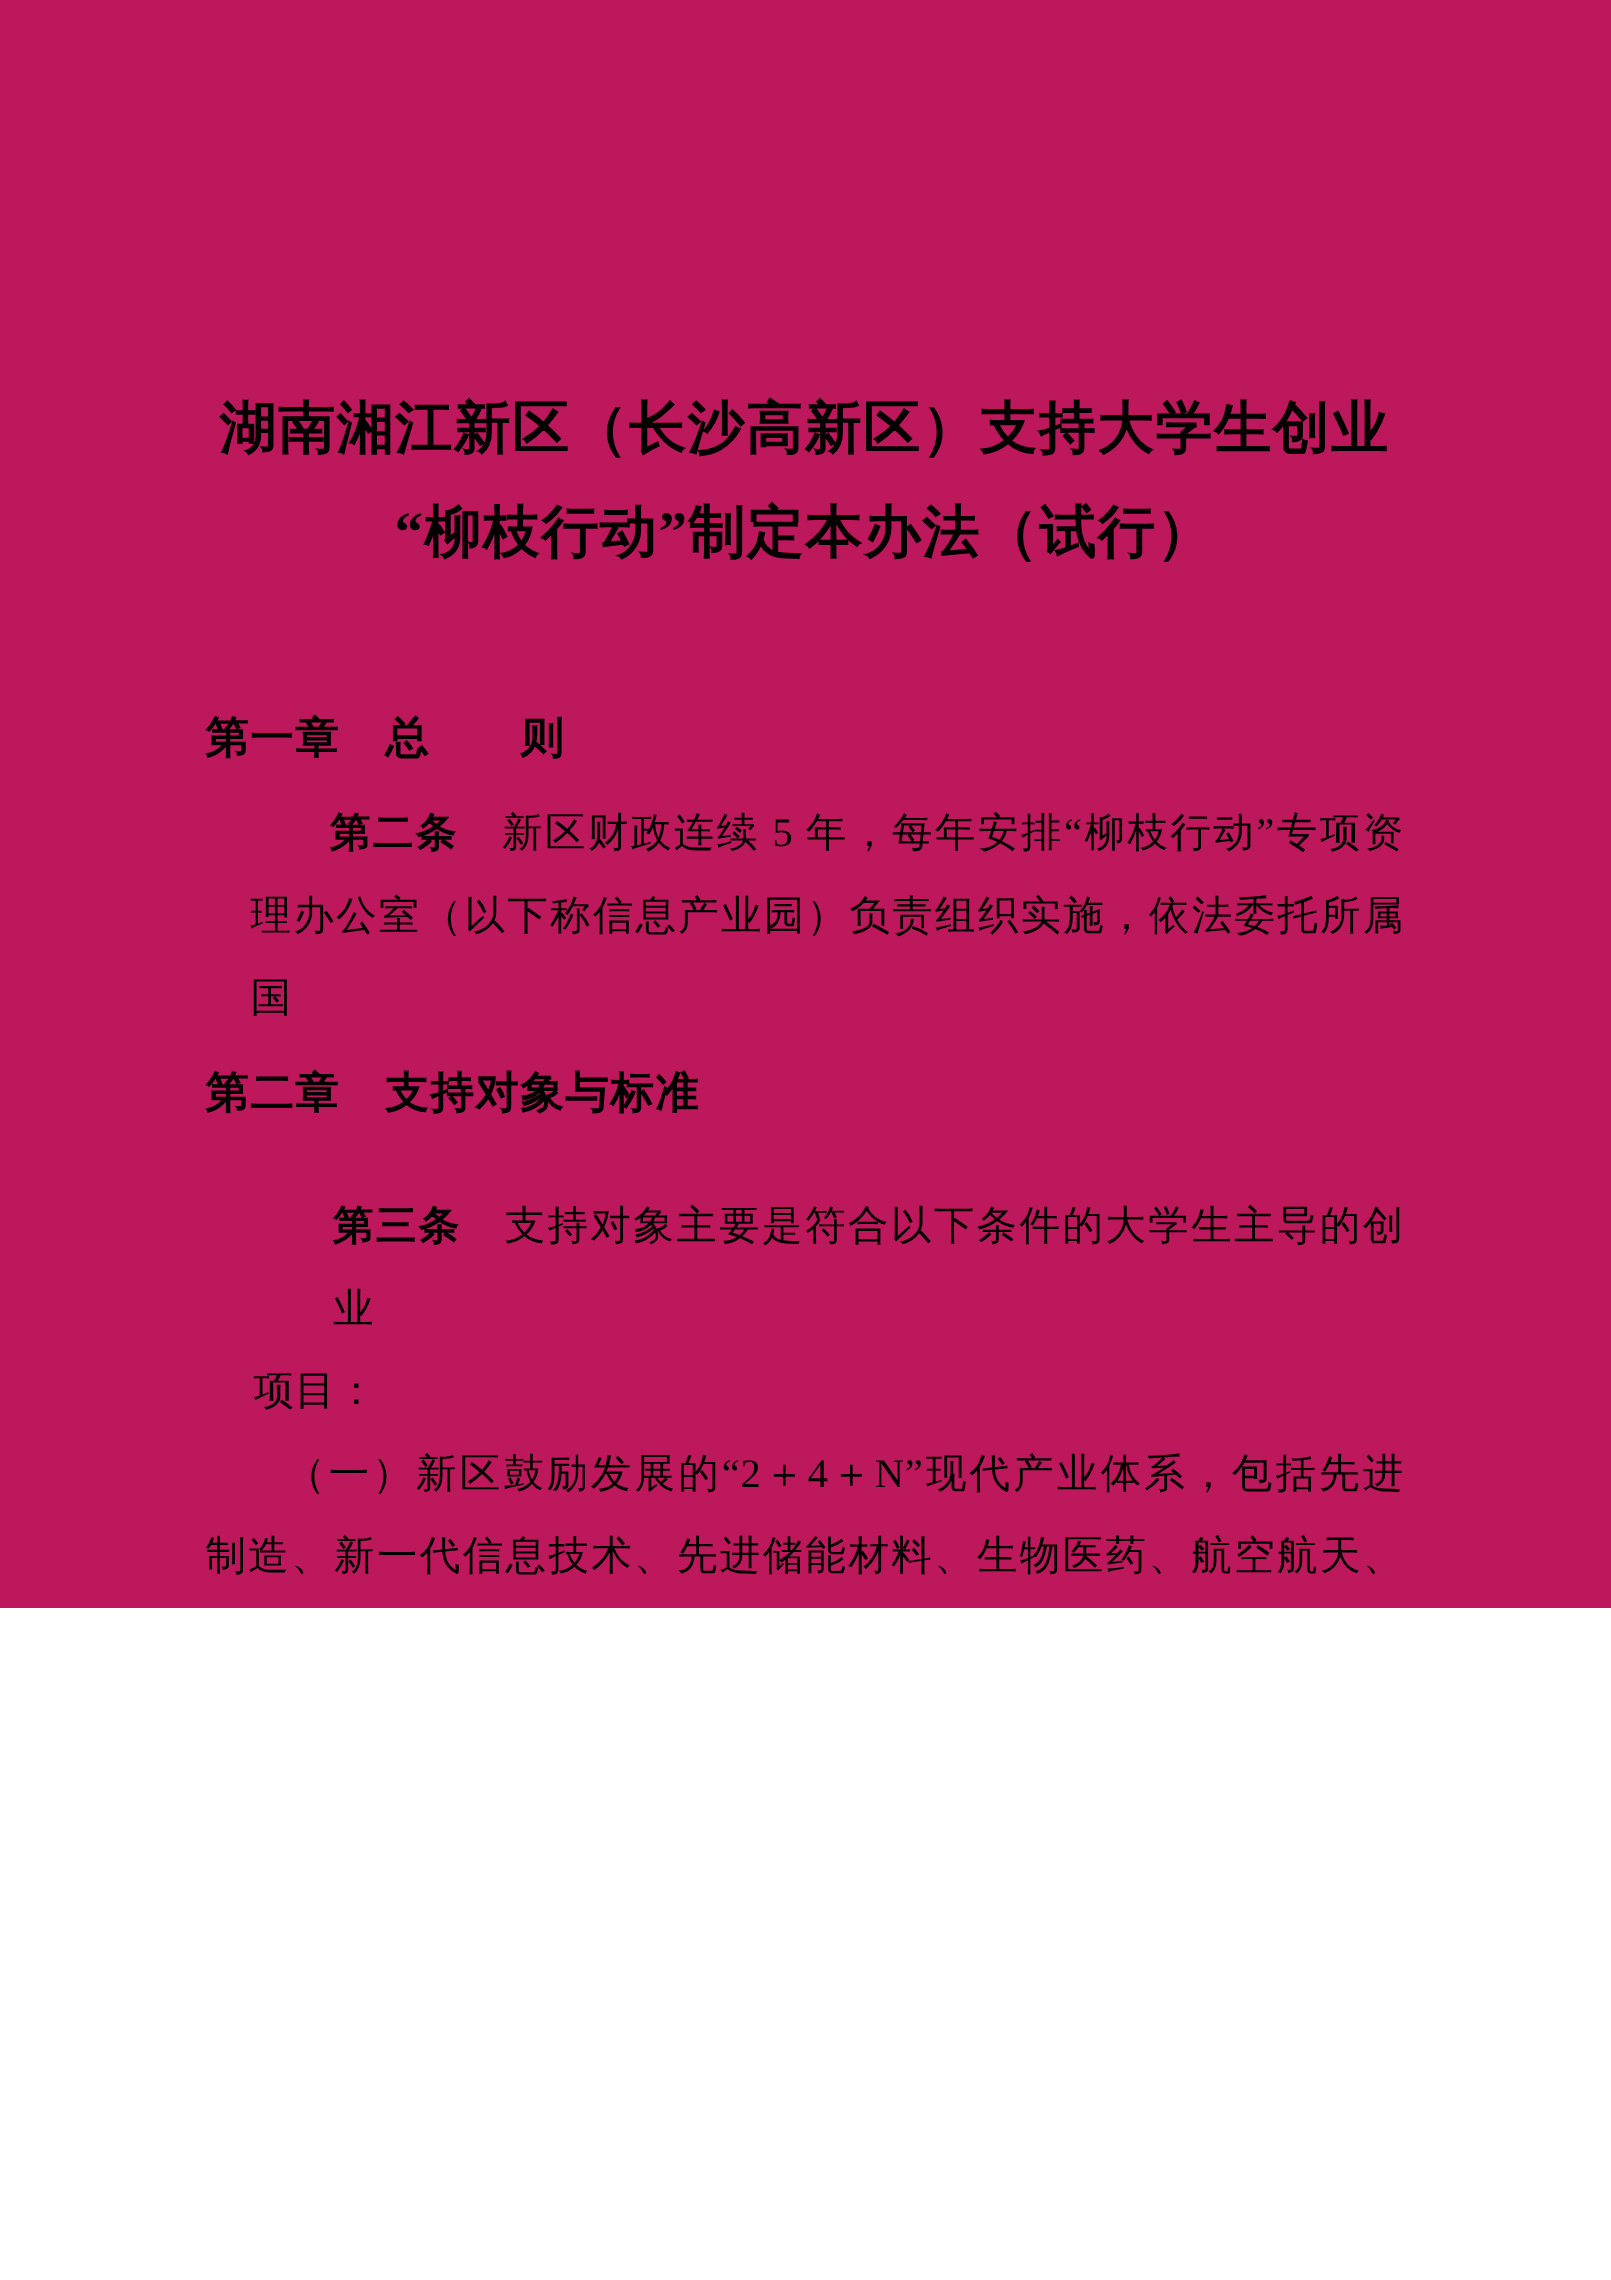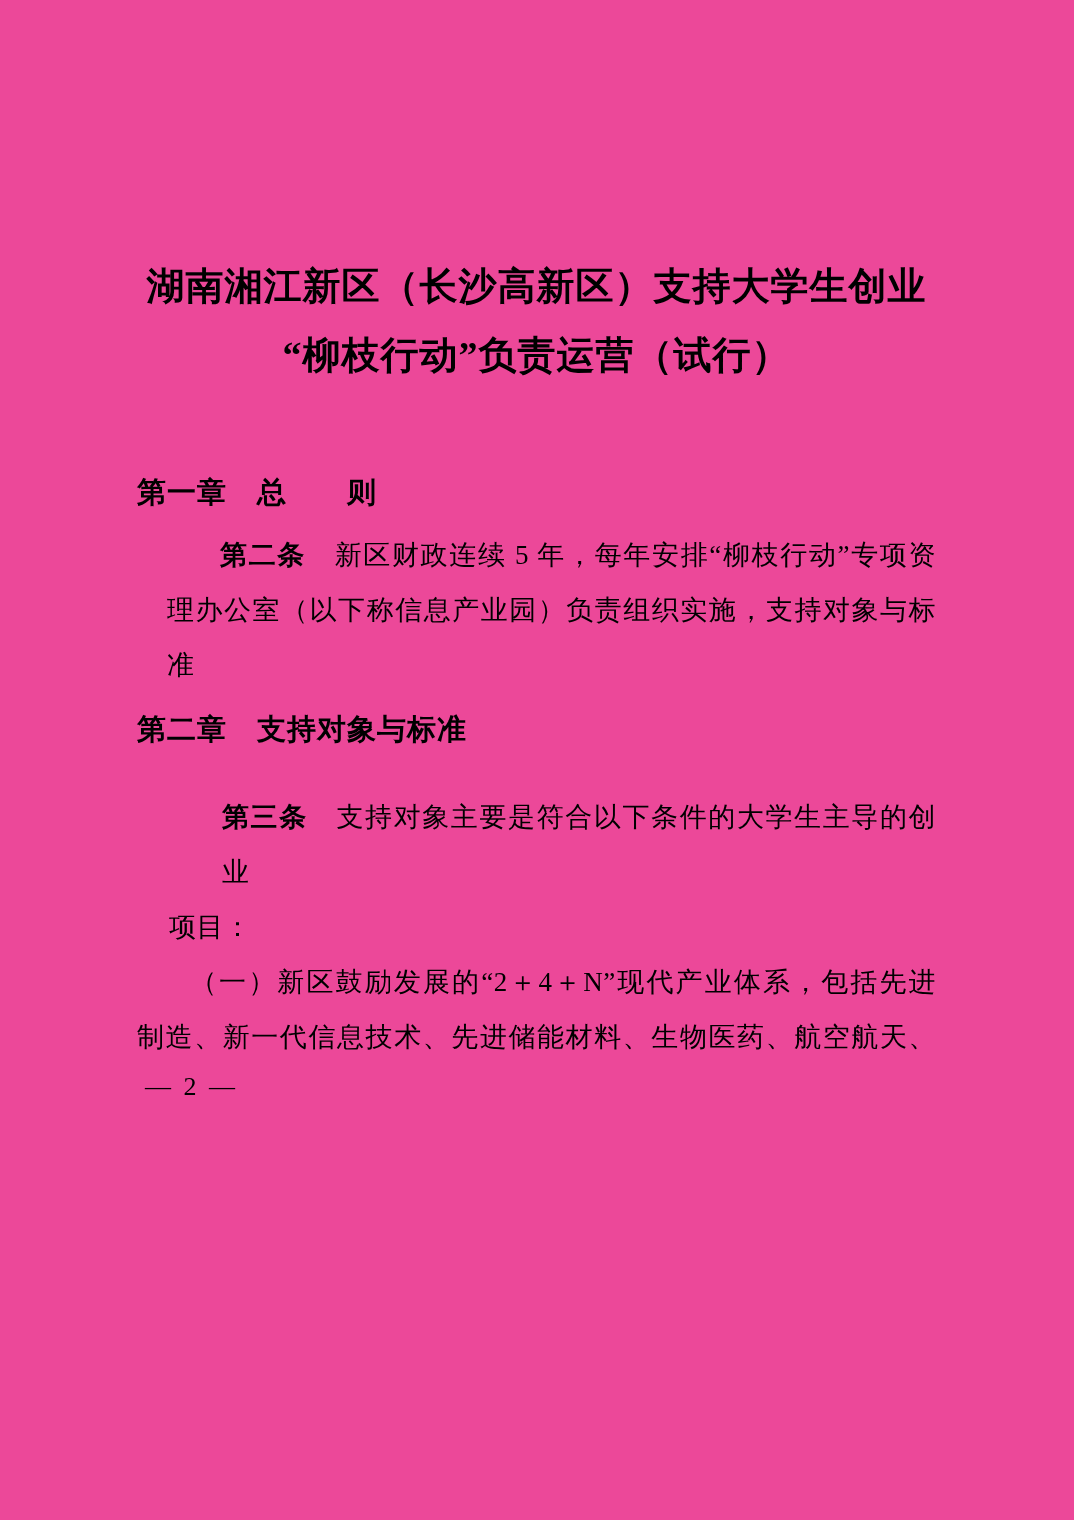--- a/index.html
+++ b/index.html
@@ -3,23 +3,23 @@
 <meta charset="utf-8">
 <style>
   html, body {
     margin: 0;
     padding: 0;
     background: #ffffff;
   }
   .page {
     position: relative;
     width: 1074px;
-    height: 1520px;
+    height: 1072px;
     margin: 0 auto;
-    background: #ec4899;
+    background: #be185d;
     color: #000000;
     box-sizing: border-box;
     padding: 0 138px 0 137px;
     overflow: hidden;
     font-family: "Liberation Serif", "DejaVu Serif", serif;
   }
   .doc-title {
     padding-top: 252px;
     text-align: center;
     font-weight: bold;
@@ -64,29 +64,29 @@
     text-align: left;
   }
 </style>
 </head>
 <body>
 
 <div class="page">
 
   <div class="doc-title">
     <div class="title-line">湖南湘江新区（长沙高新区）支持大学生创业</div>
-    <div class="title-line">“柳枝行动”负责运营（试行）</div>
+    <div class="title-line">“柳枝行动”制定本办法（试行）</div>
   </div>
 
   <div class="chapter-heading ch1">第一章　总　　则</div>
 
 
   <div class="para p2">
     <div class="line fill indent"><span class="article-label">第二条　</span><span>新区财政连续 5 年，每年安排“柳枝行动”专项资</span></div>
-    <div class="line fill">理办公室（以下称信息产业园）负责组织实施，支持对象与标准</div>
+    <div class="line fill">理办公室（以下称信息产业园）负责组织实施，依法委托所属国</div>
   </div>
 
   <div class="chapter-heading ch2">第二章　支持对象与标准</div>
 
   <div class="para p3">
     <div class="line fill indent"><span class="article-label">第三条　</span><span>支持对象主要是符合以下条件的大学生主导的创业</span></div>
     <div class="line last">项目：</div>
   </div>
 
   <div class="para p4">

